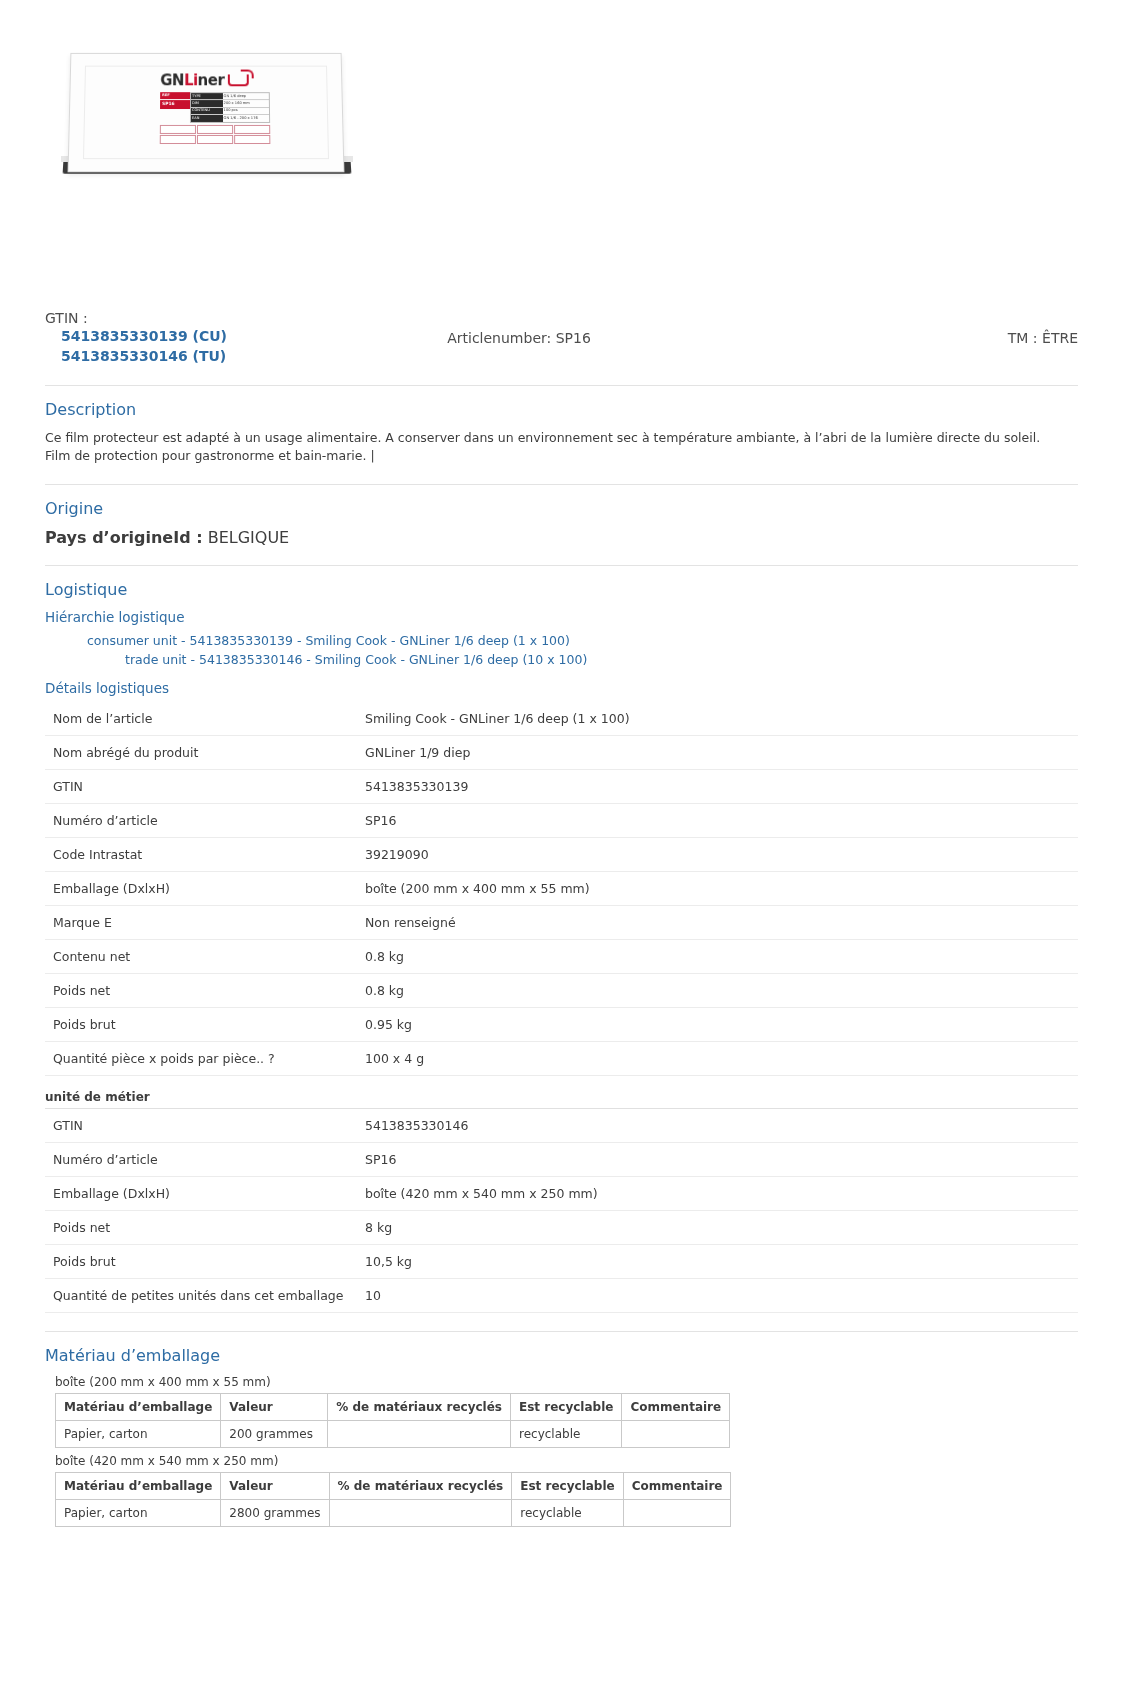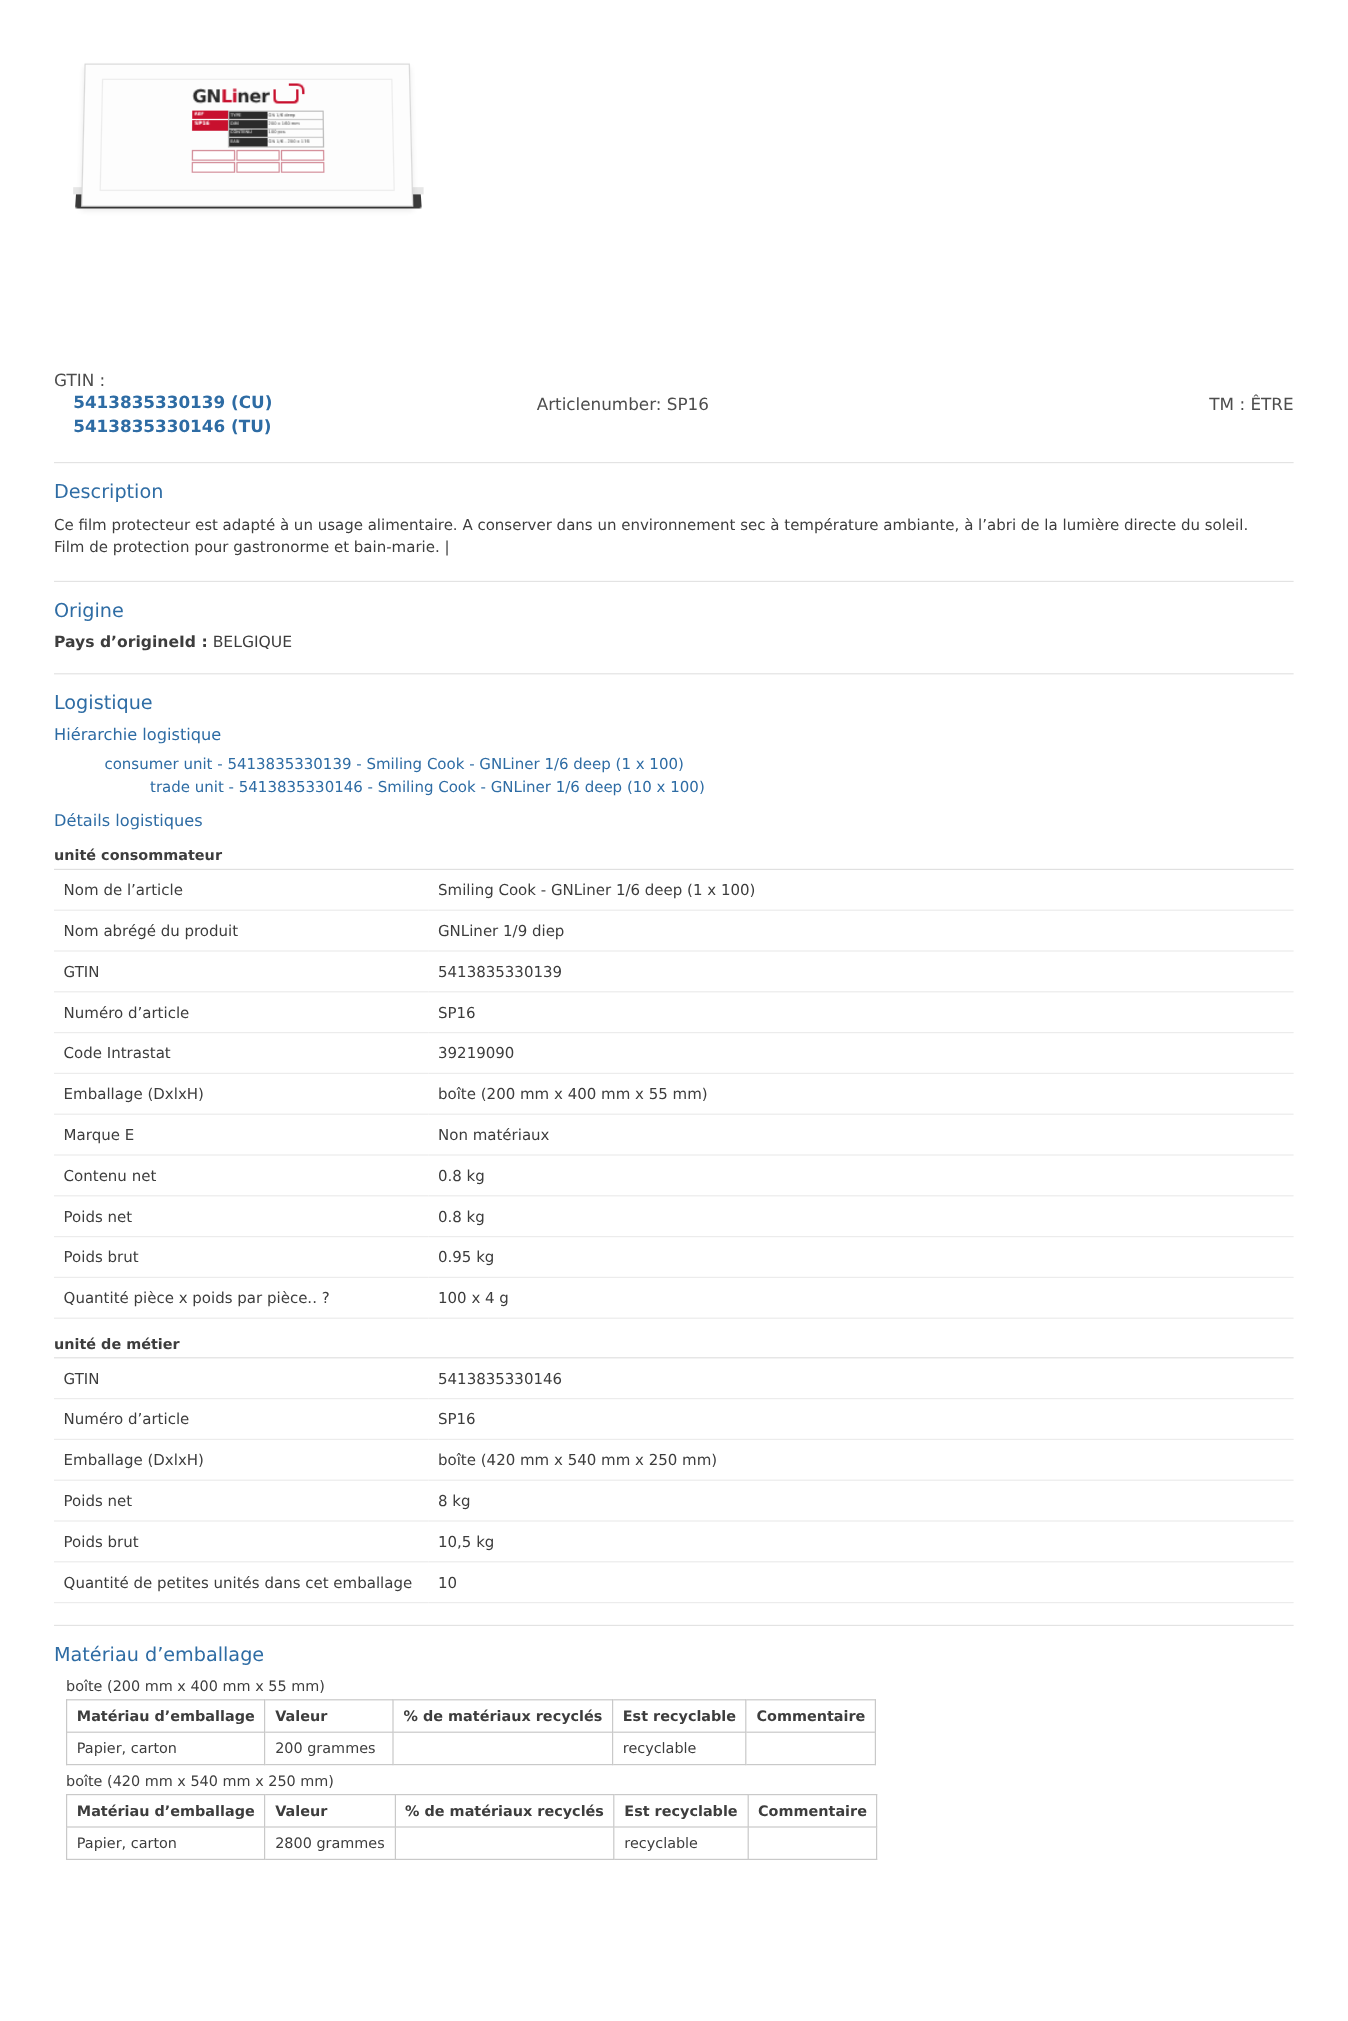--- a/index.html
+++ b/index.html
@@ -204,21 +204,21 @@
     font-weight: normal;
     margin: 10px 0 6px 0;
   }
   p.desc {
     margin: 0;
     line-height: 1.5;
     font-size: 12.5px;
     color: #3d3d3d;
   }
   .origin-line {
-    font-size: 13px;
+    font-size: 16px;
   }
   .origin-line b { font-weight: bold; }
 
   
   .hier {
     font-size: 12.5px;
     color: #2e6ca4;
     line-height: 1.55;
   }
   .hier .lvl1 { padding-left: 42px; }
@@ -364,21 +364,20 @@
   <hr class="sep">
 
   <h2 class="section">Logistique</h2>
   <h3 class="subsection">Hiérarchie logistique</h3>
   <div class="hier">
     <div class="lvl1">consumer unit - 5413835330139 - Smiling Cook - GNLiner 1/6 deep (1 x 100)</div>
     <div class="lvl2">trade unit - 5413835330146 - Smiling Cook - GNLiner 1/6 deep (10 x 100)</div>
   </div>
   <h3 class="subsection">Détails logistiques</h3>
 
-  <div class="unit-title">unité consommateur</div>
   <table class="kv">
     <tbody>
       <tr>
           <td class="k">Nom de l’article</td>
           <td class="v">Smiling Cook - GNLiner 1/6 deep (1 x 100)</td>
         </tr>
       <tr>
           <td class="k">Nom abrégé du produit</td>
           <td class="v">GNLiner 1/9 diep</td>
         </tr>
@@ -393,21 +392,21 @@
       <tr>
           <td class="k">Code Intrastat</td>
           <td class="v">39219090</td>
         </tr>
       <tr>
           <td class="k">Emballage (DxlxH)</td>
           <td class="v">boîte (200 mm x 400 mm x 55 mm)</td>
         </tr>
       <tr>
           <td class="k">Marque E</td>
-          <td class="v">Non matériaux</td>
+          <td class="v">Non renseigné</td>
         </tr>
       <tr>
           <td class="k">Contenu net</td>
           <td class="v">0.8 kg</td>
         </tr>
       <tr>
           <td class="k">Poids net</td>
           <td class="v">0.8 kg</td>
         </tr>
       <tr>

